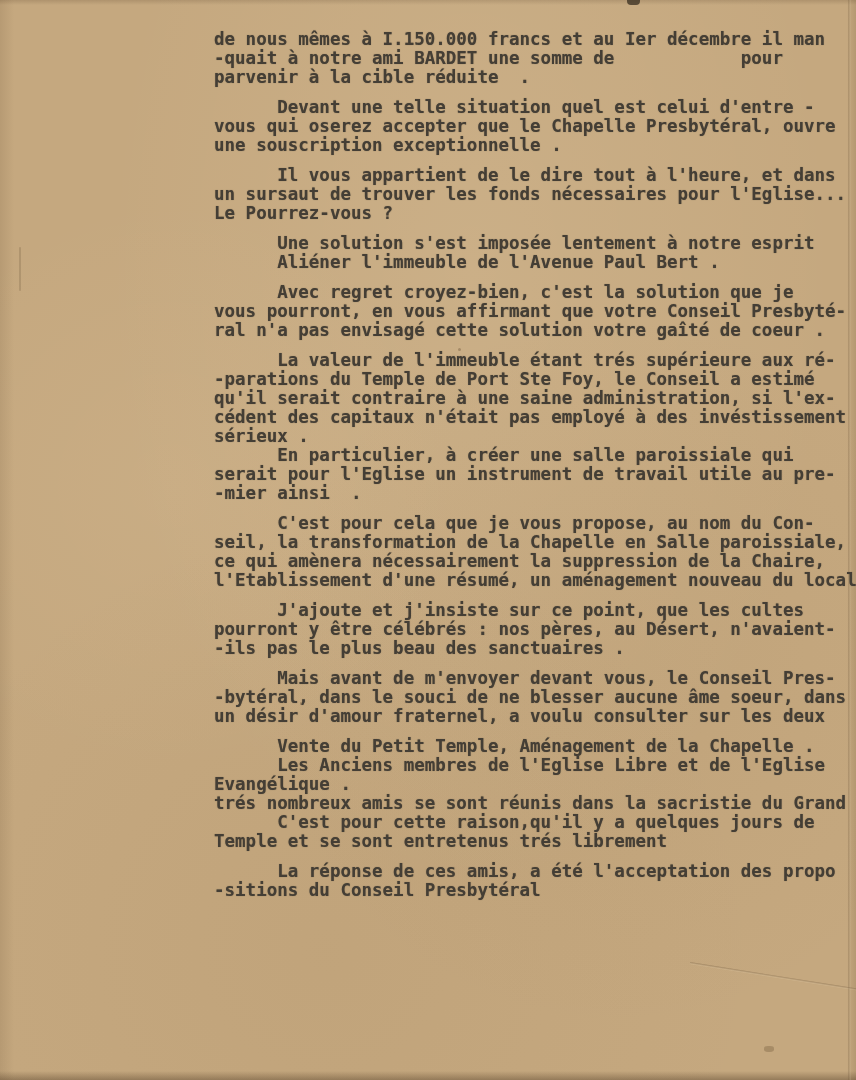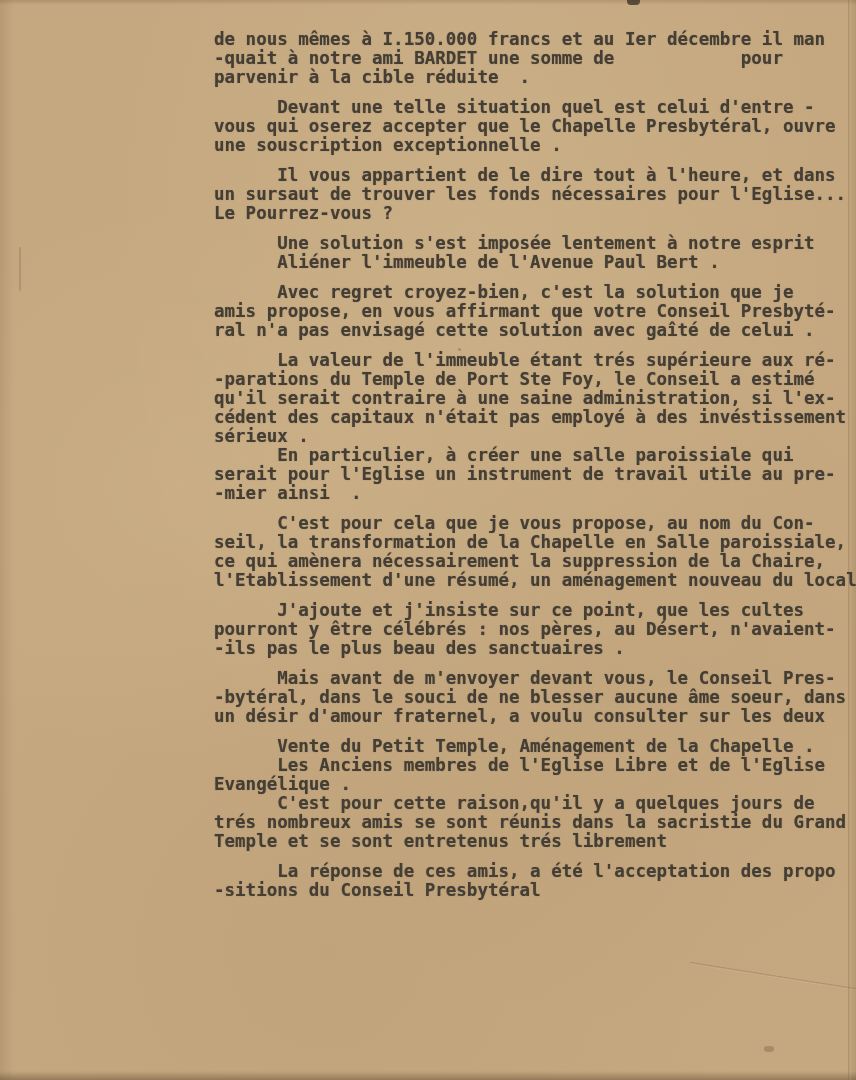--- a/index.html
+++ b/index.html
@@ -85,22 +85,22 @@
         <div class="line">      Il vous appartient de le dire tout à l'heure, et dans</div>
         <div class="line">un sursaut de trouver les fonds nécessaires pour l'Eglise...</div>
         <div class="line">Le Pourrez-vous ?</div>
       </div>
       <div class="para">
         <div class="line">      Une solution s'est imposée lentement à notre esprit</div>
         <div class="line">      Aliéner l'immeuble de l'Avenue Paul Bert .</div>
       </div>
       <div class="para">
         <div class="line">      Avec regret croyez-bien, c'est la solution que je</div>
-        <div class="line">amis propose, en vous affirmant que votre Conseil Presbyté-</div>
-        <div class="line">ral n'a pas envisagé cette solution avec gaîté de celui .</div>
+        <div class="line">vous pourront, en vous affirmant que votre Conseil Presbyté-</div>
+        <div class="line">ral n'a pas envisagé cette solution votre gaîté de coeur .</div>
       </div>
       <div class="para">
         <div class="line">      La valeur de l'immeuble étant trés supérieure aux ré-</div>
         <div class="line">-parations du Temple de Port Ste Foy, le Conseil a estimé</div>
         <div class="line">qu'il serait contraire à une saine administration, si l'ex-</div>
         <div class="line">cédent des capitaux n'était pas employé à des invéstissement</div>
         <div class="line">sérieux .</div>
         <div class="line">      En particulier, à créer une salle paroissiale qui</div>
         <div class="line">serait pour l'Eglise un instrument de travail utile au pre-</div>
         <div class="line">-mier ainsi  .</div>
@@ -118,22 +118,22 @@
       </div>
       <div class="para">
         <div class="line">      Mais avant de m'envoyer devant vous, le Conseil Pres-</div>
         <div class="line">-bytéral, dans le souci de ne blesser aucune âme soeur, dans</div>
         <div class="line">un désir d'amour fraternel, a voulu consulter sur les deux</div>
       </div>
       <div class="para">
         <div class="line">      Vente du Petit Temple, Aménagement de la Chapelle .</div>
         <div class="line">      Les Anciens membres de l'Eglise Libre et de l'Eglise</div>
         <div class="line">Evangélique .</div>
+        <div class="line">trés nombreux amis se sont réunis dans la sacristie du Grand</div>
         <div class="line">      C'est pour cette raison,qu'il y a quelques jours de</div>
-        <div class="line">trés nombreux amis se sont réunis dans la sacristie du Grand</div>
         <div class="line">Temple et se sont entretenus trés librement</div>
       </div>
       <div class="para">
         <div class="line">      La réponse de ces amis, a été l'acceptation des propo</div>
         <div class="line">-sitions du Conseil Presbytéral</div>
       </div>
     </div>
 </div>
 
 </body></html>

